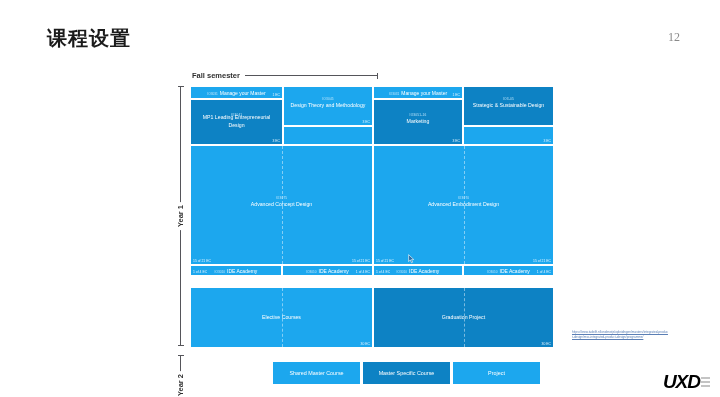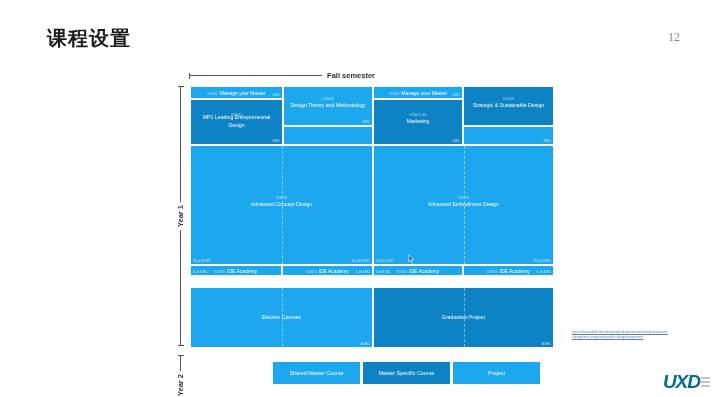--- a/index.html
+++ b/index.html
@@ -40,21 +40,21 @@
     font-family: "Liberation Serif", serif;
     margin-top: 9px;
   }
   
   .logo {
     position: absolute;
     right: 10px;
     bottom: 4px;
     font-size: 19px;
     font-weight: bold;
-    color: #0369a1;
+    color: #000000;
     letter-spacing: -1px;
     font-style: italic;
   }
   .logo .bars {
     display: inline-block;
     vertical-align: middle;
     margin-left: 1px;
   }
   .logo .bars i {
     display: block;
@@ -78,21 +78,21 @@
     top: 0px;
     width: 370px;
     height: 14px;
     display: flex;
   }
   .sem {
     flex: 1;
     position: relative;
     display: flex;
     align-items: center;
-    justify-content: flex-end;
+    justify-content: flex-start;
   }
   .sem.fall { flex: 0 0 193px; }
   .sem.spring { flex: 0 0 177px; }
   .sem-label {
     font-size: 7.5px;
     font-weight: bold;
     color: #2f2f2f;
     background: #ffffff;
     padding: 0 5px;
     z-index: 2;

